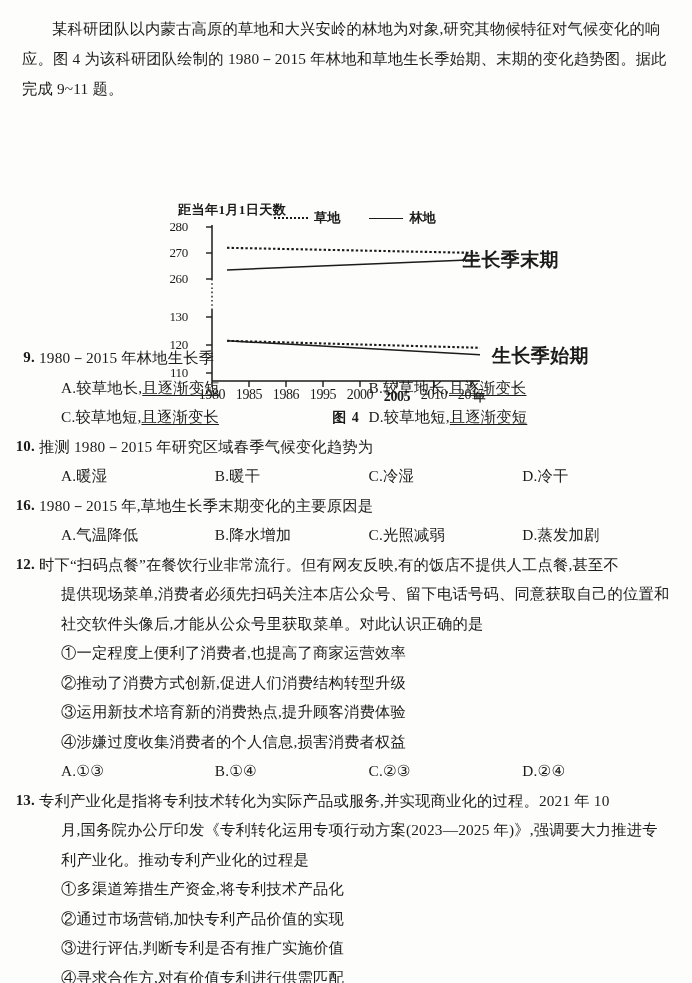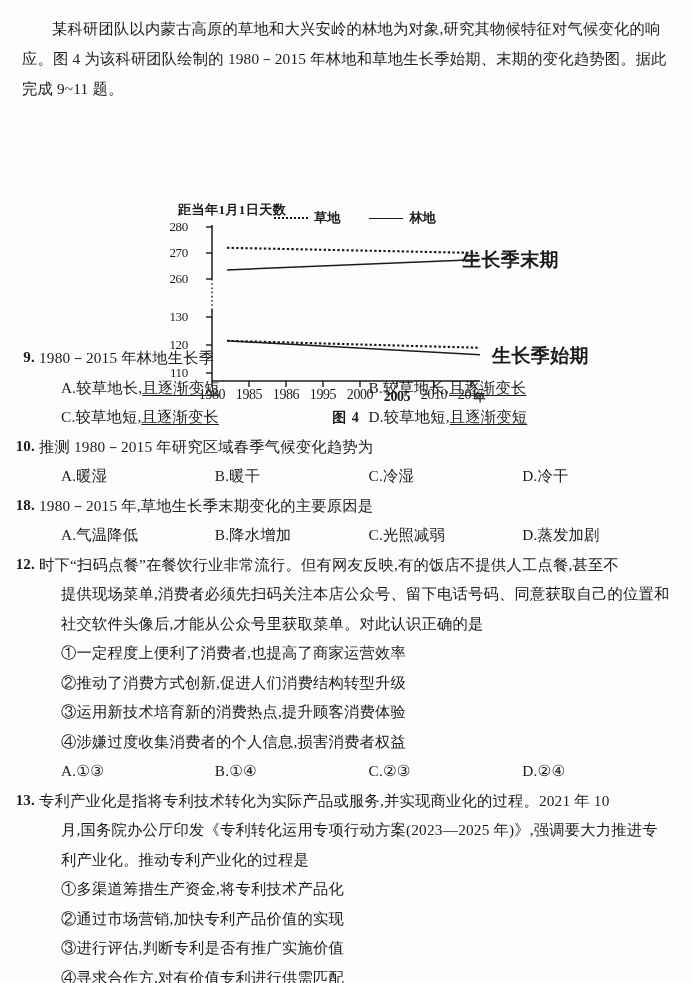--- a/index.html
+++ b/index.html
@@ -229,21 +229,21 @@
         <span>C.</span><span>冷湿</span>
       </div>
       <div class="opt4">
         <span>D.</span><span>冷干</span>
       </div>
     </div>
   </div>
 
   <div class="qblock">
     <div class="qline">
-      <span class="qnum">18.</span>
+      <span class="qnum">16.</span>
       <span class="qtext">1980－2015 年,草地生长季末期变化的主要原因是</span>
     </div>
     <div class="opts-row">
       <div class="opt4">
         <span>A.</span><span>气温降低</span>
       </div>
       <div class="opt4">
         <span>B.</span><span>降水增加</span>
       </div>
       <div class="opt4">

